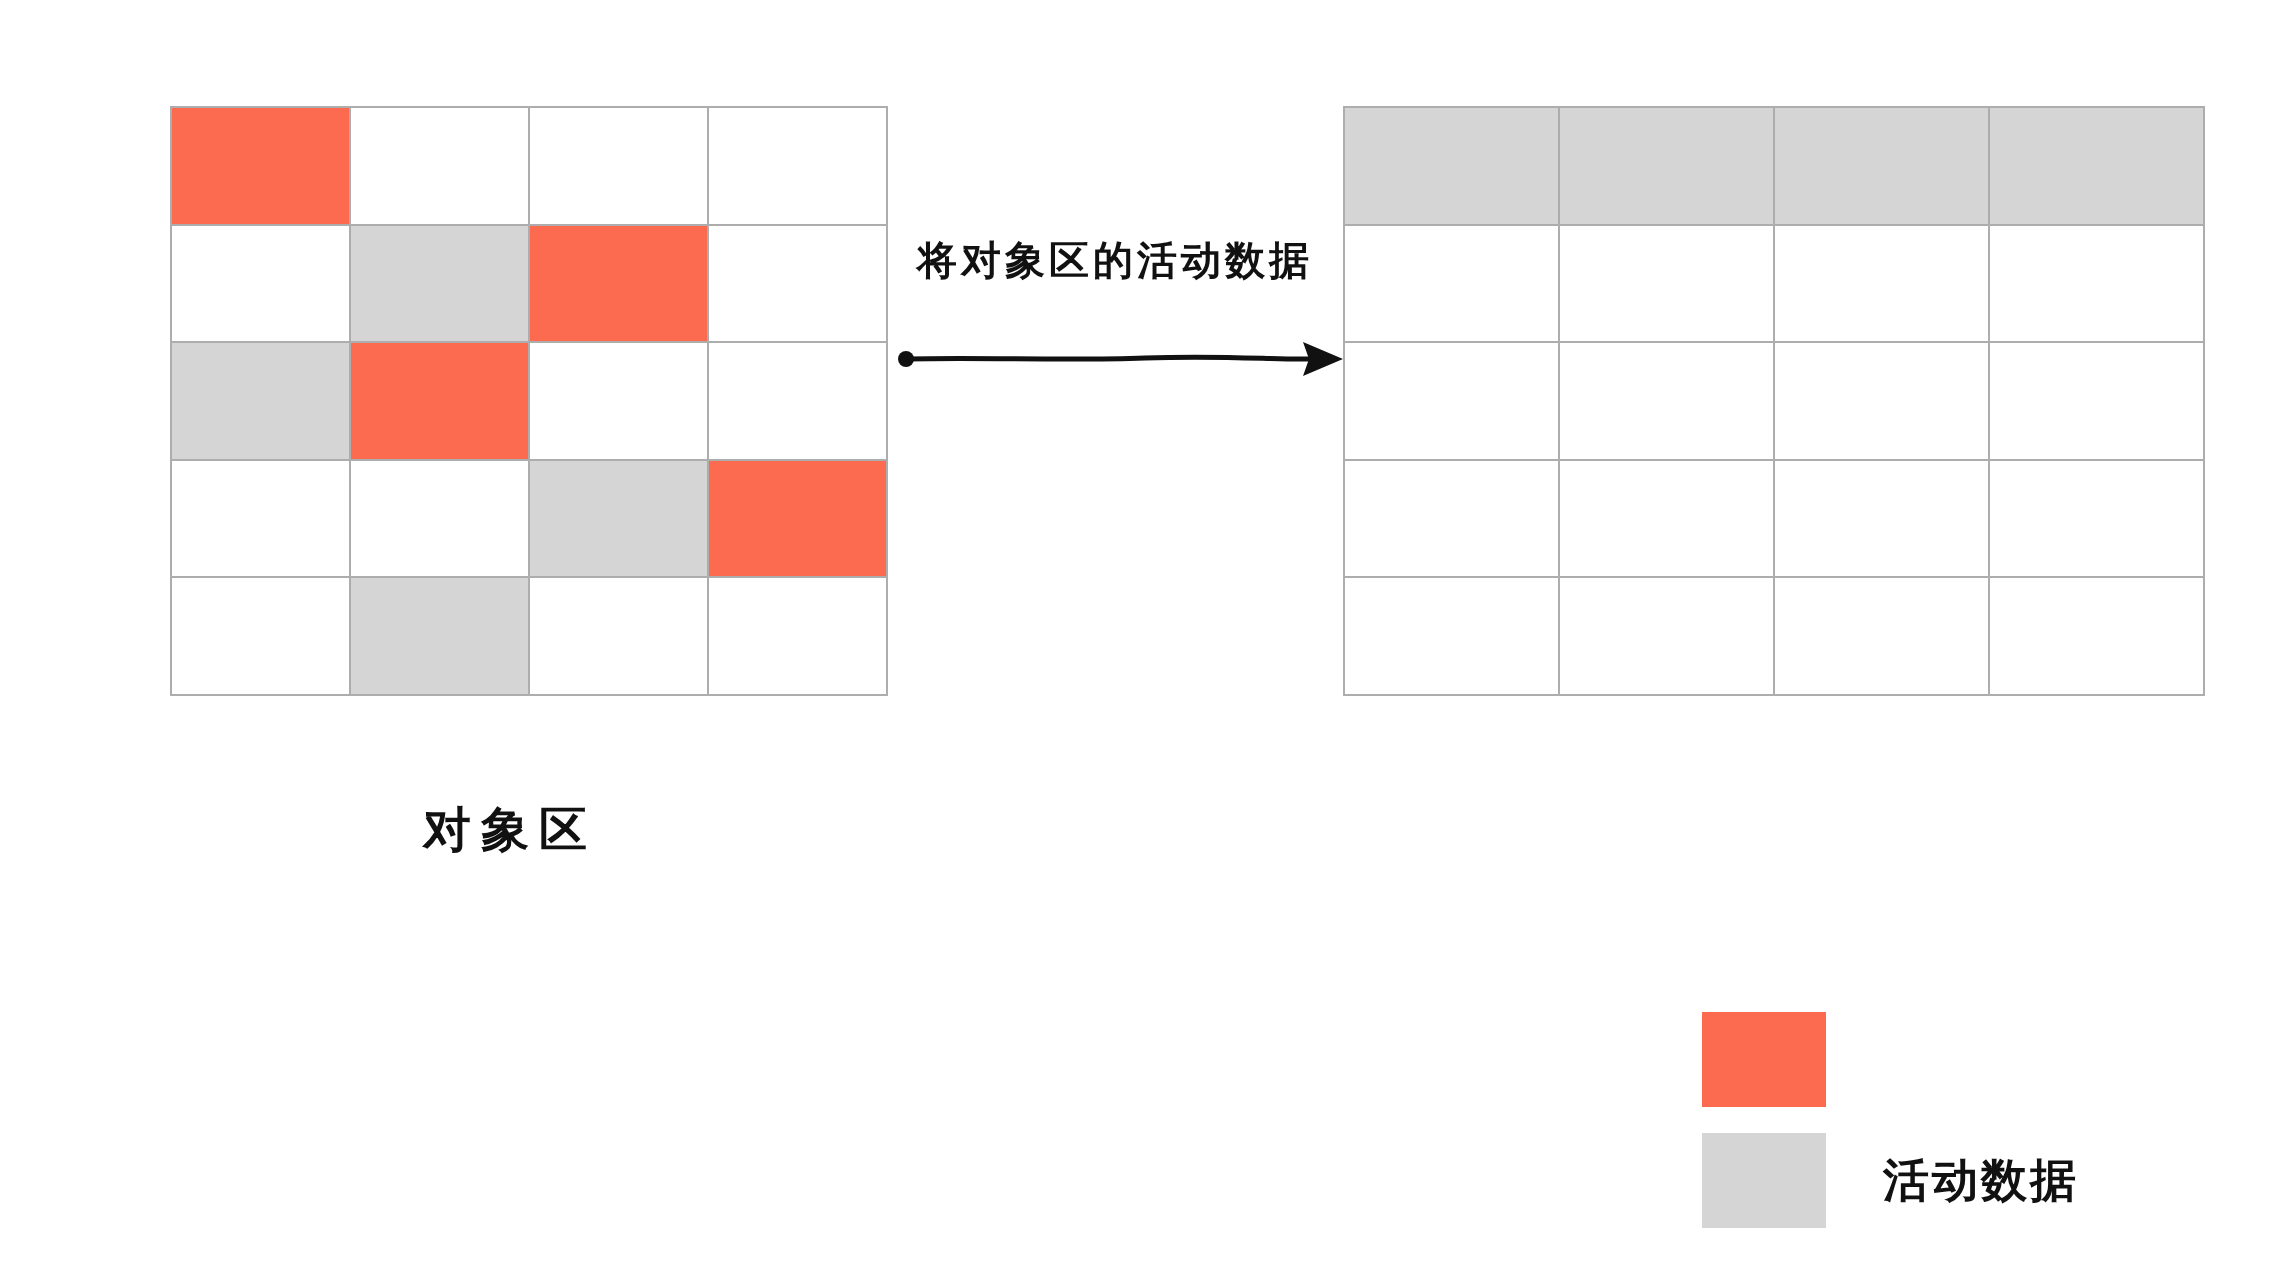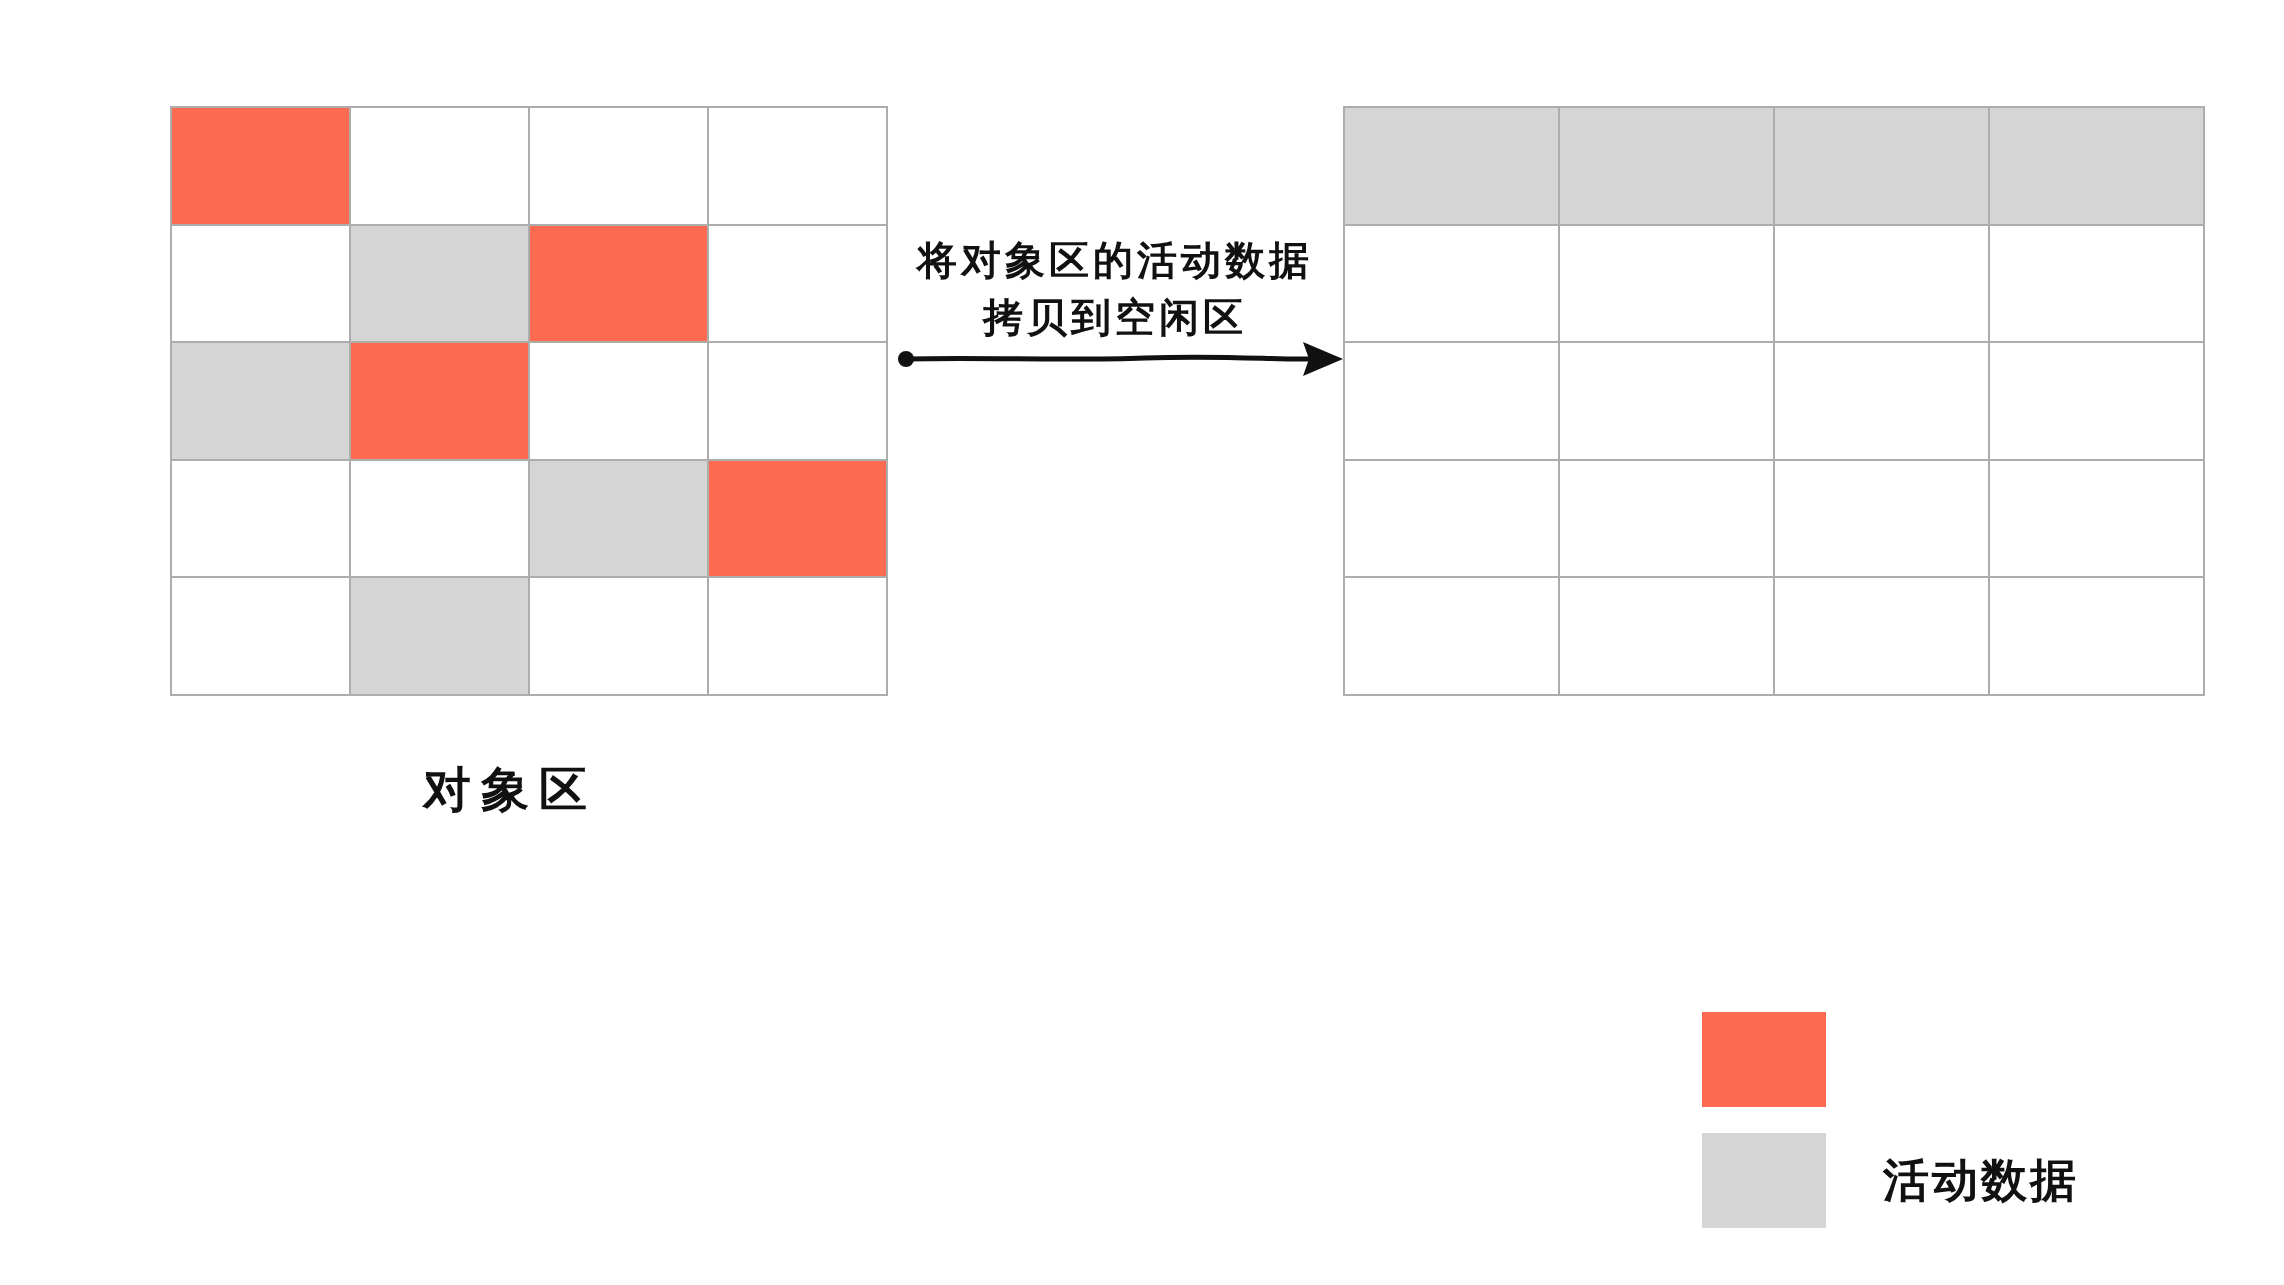--- a/index.html
+++ b/index.html
@@ -48,21 +48,21 @@
     position: absolute;
     top: 758px;
     width: 400px;
     text-align: center;
     font-size: 48px;
     font-weight: bold;
     letter-spacing: 10px;
     color: var(--text, #111);
     white-space: nowrap;
   }
-  #object-label { left: 310px; }
+  #object-label { left: 310px; margin-top: 40px; }
   #free-label   { left: 1522px; }
   .arrow-caption {
     position: absolute;
     left: 895px;
     top: 232px;
     width: 440px;
     text-align: center;
     font-size: 40px;
     font-weight: bold;
     line-height: 57px;
@@ -158,21 +158,20 @@
       <div class="cell" style="background: rgb(255, 255, 255);"></div>
       <div class="cell" style="background: rgb(255, 255, 255);"></div>
       <div class="cell" style="background: rgb(255, 255, 255);"></div>
       <div class="cell" style="background: rgb(255, 255, 255);"></div>
       <div class="cell" style="background: rgb(255, 255, 255);"></div>
       <div class="cell" style="background: rgb(255, 255, 255);"></div>
     </div>
 
   <div class="arrow-caption">
     <div>将对象区的活动数据</div>
-    <div>拷贝到空闲区</div>
   </div>
 
   <svg id="copy-arrow" viewBox="0 0 450 44" aria-hidden="true">
     <circle class="dot" cx="11" cy="23" r="8"></circle>
     <path class="shaft" d="M 11 23 C 90 21, 170 25, 250 22 S 380 24, 414 23"></path>
     <polygon class="head" points="408,6 448,23 408,40 414,23"></polygon>
   </svg>
 
   <div id="object-label" class="area-label">对象区</div>
 

